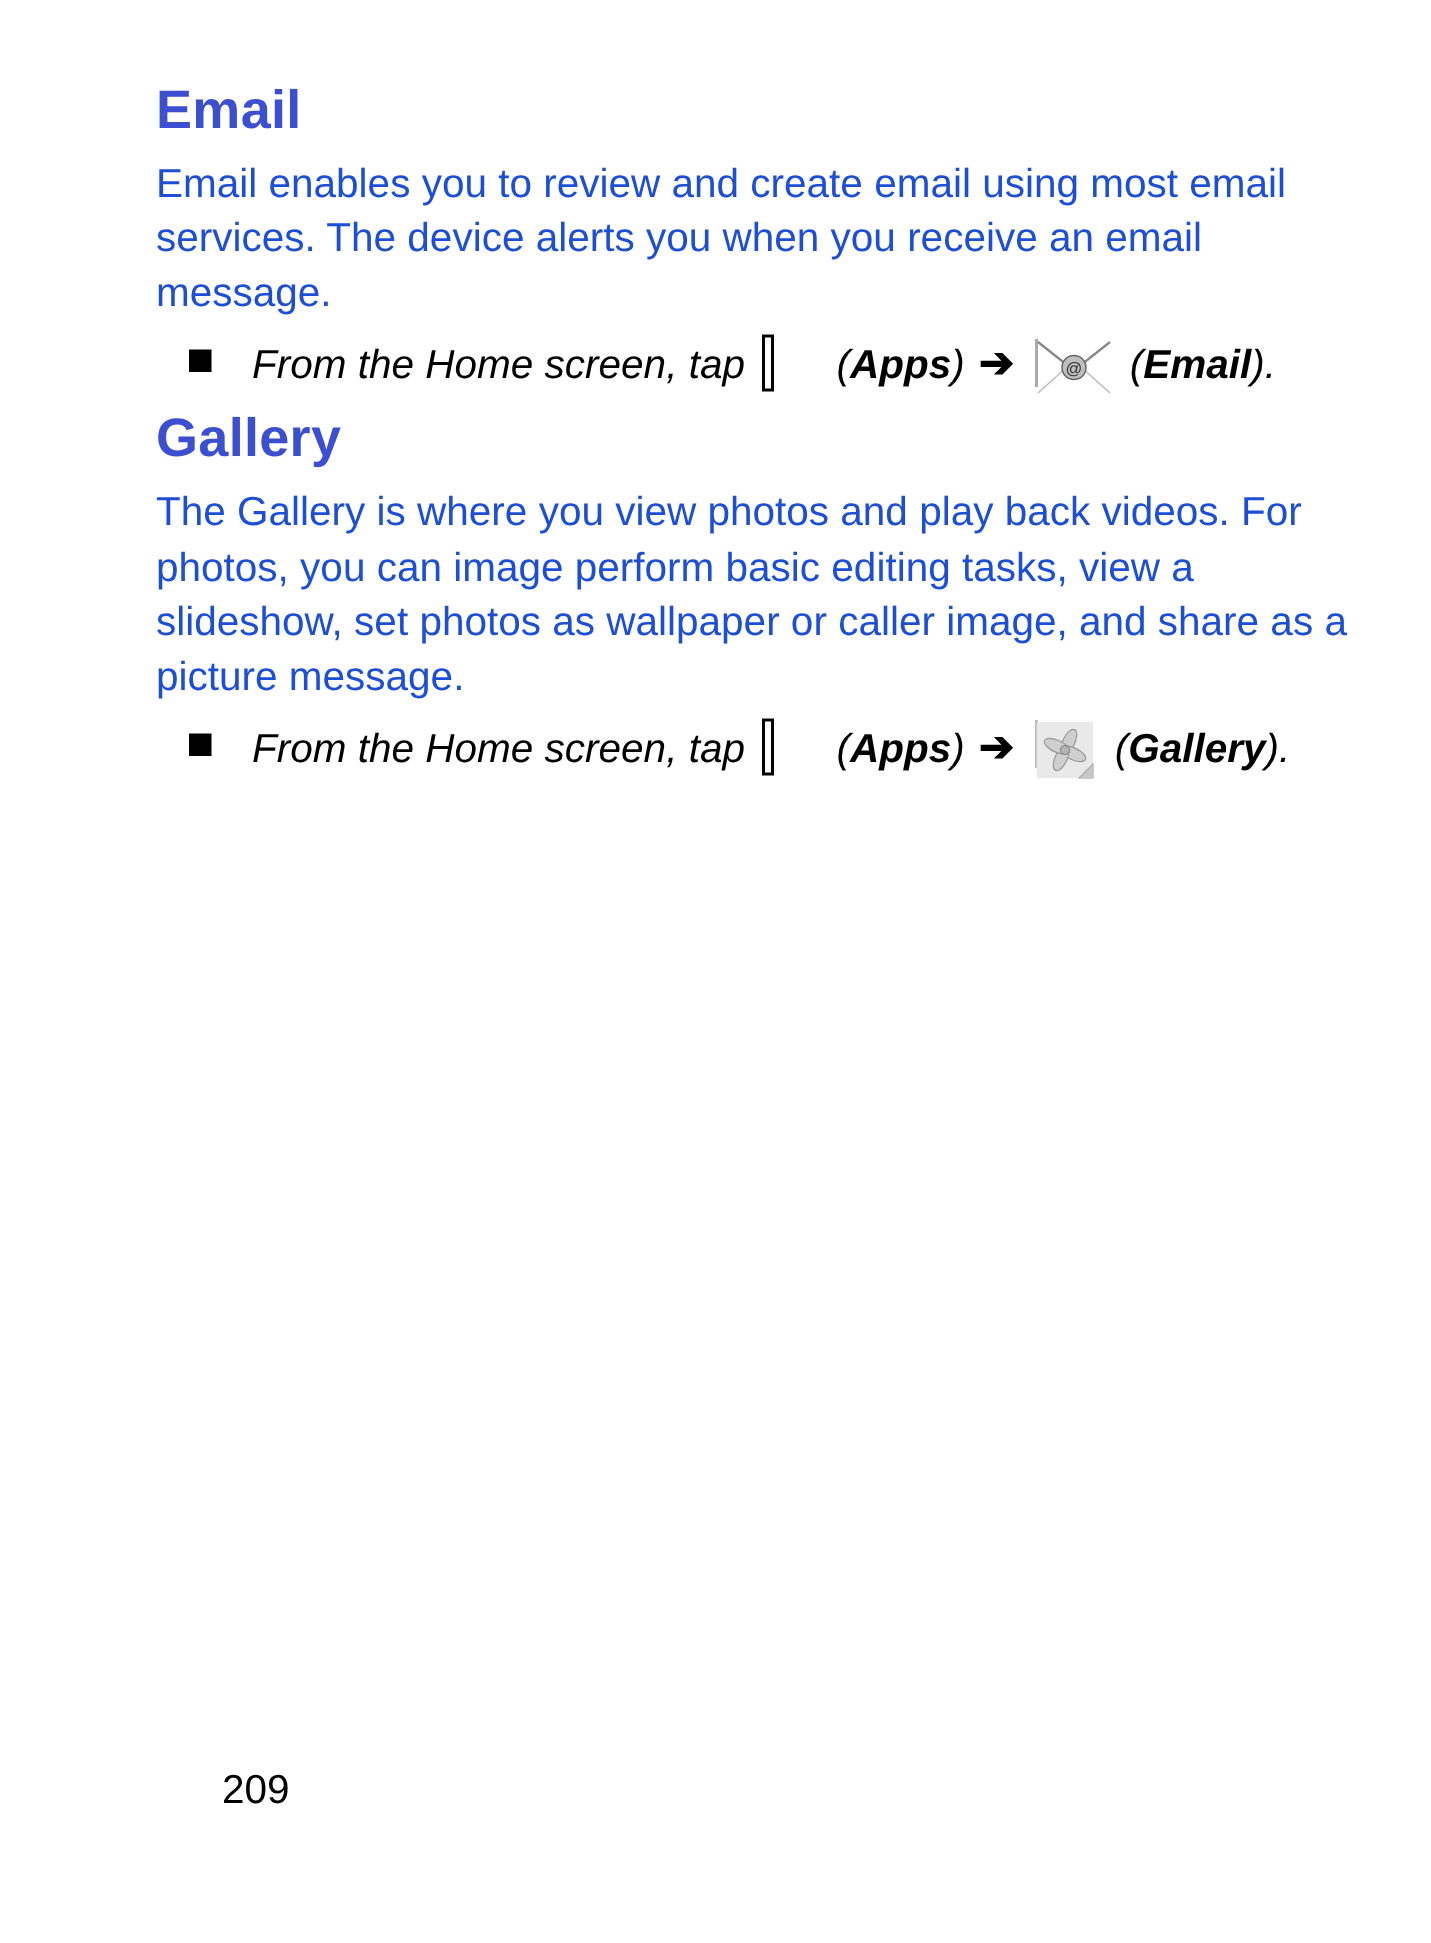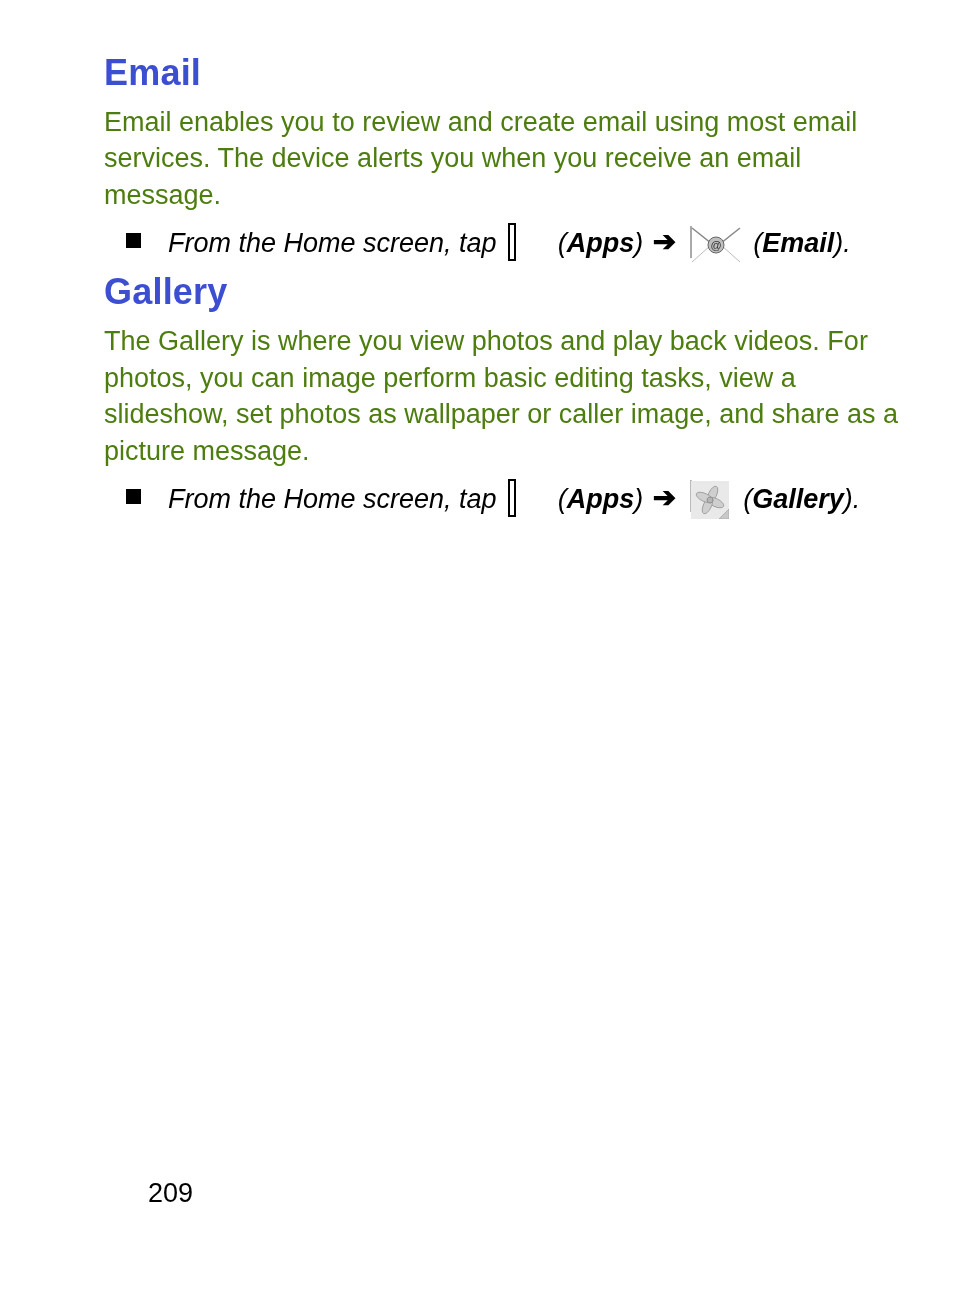--- a/index.html
+++ b/index.html
@@ -24,21 +24,21 @@
     font-size: 36px;
     color: #3c4fd1;
     margin: 0 0 10px 0;
     letter-spacing: 0.2px;
     font-stretch: condensed;
   }
   .para {
     font-size: 27px;
     line-height: 1.35;
     margin: 4px 0 8px 0;
-    color: #4d7c0f;
+    color: #1d4ed8;
     font-stretch: condensed;
   }
   .bullet-row {
     position: relative;
     padding-left: 64px;
     margin: 4px 0 8px 0;
     font-size: 27px;
     line-height: 40px;
     min-height: 40px;
     white-space: nowrap;

